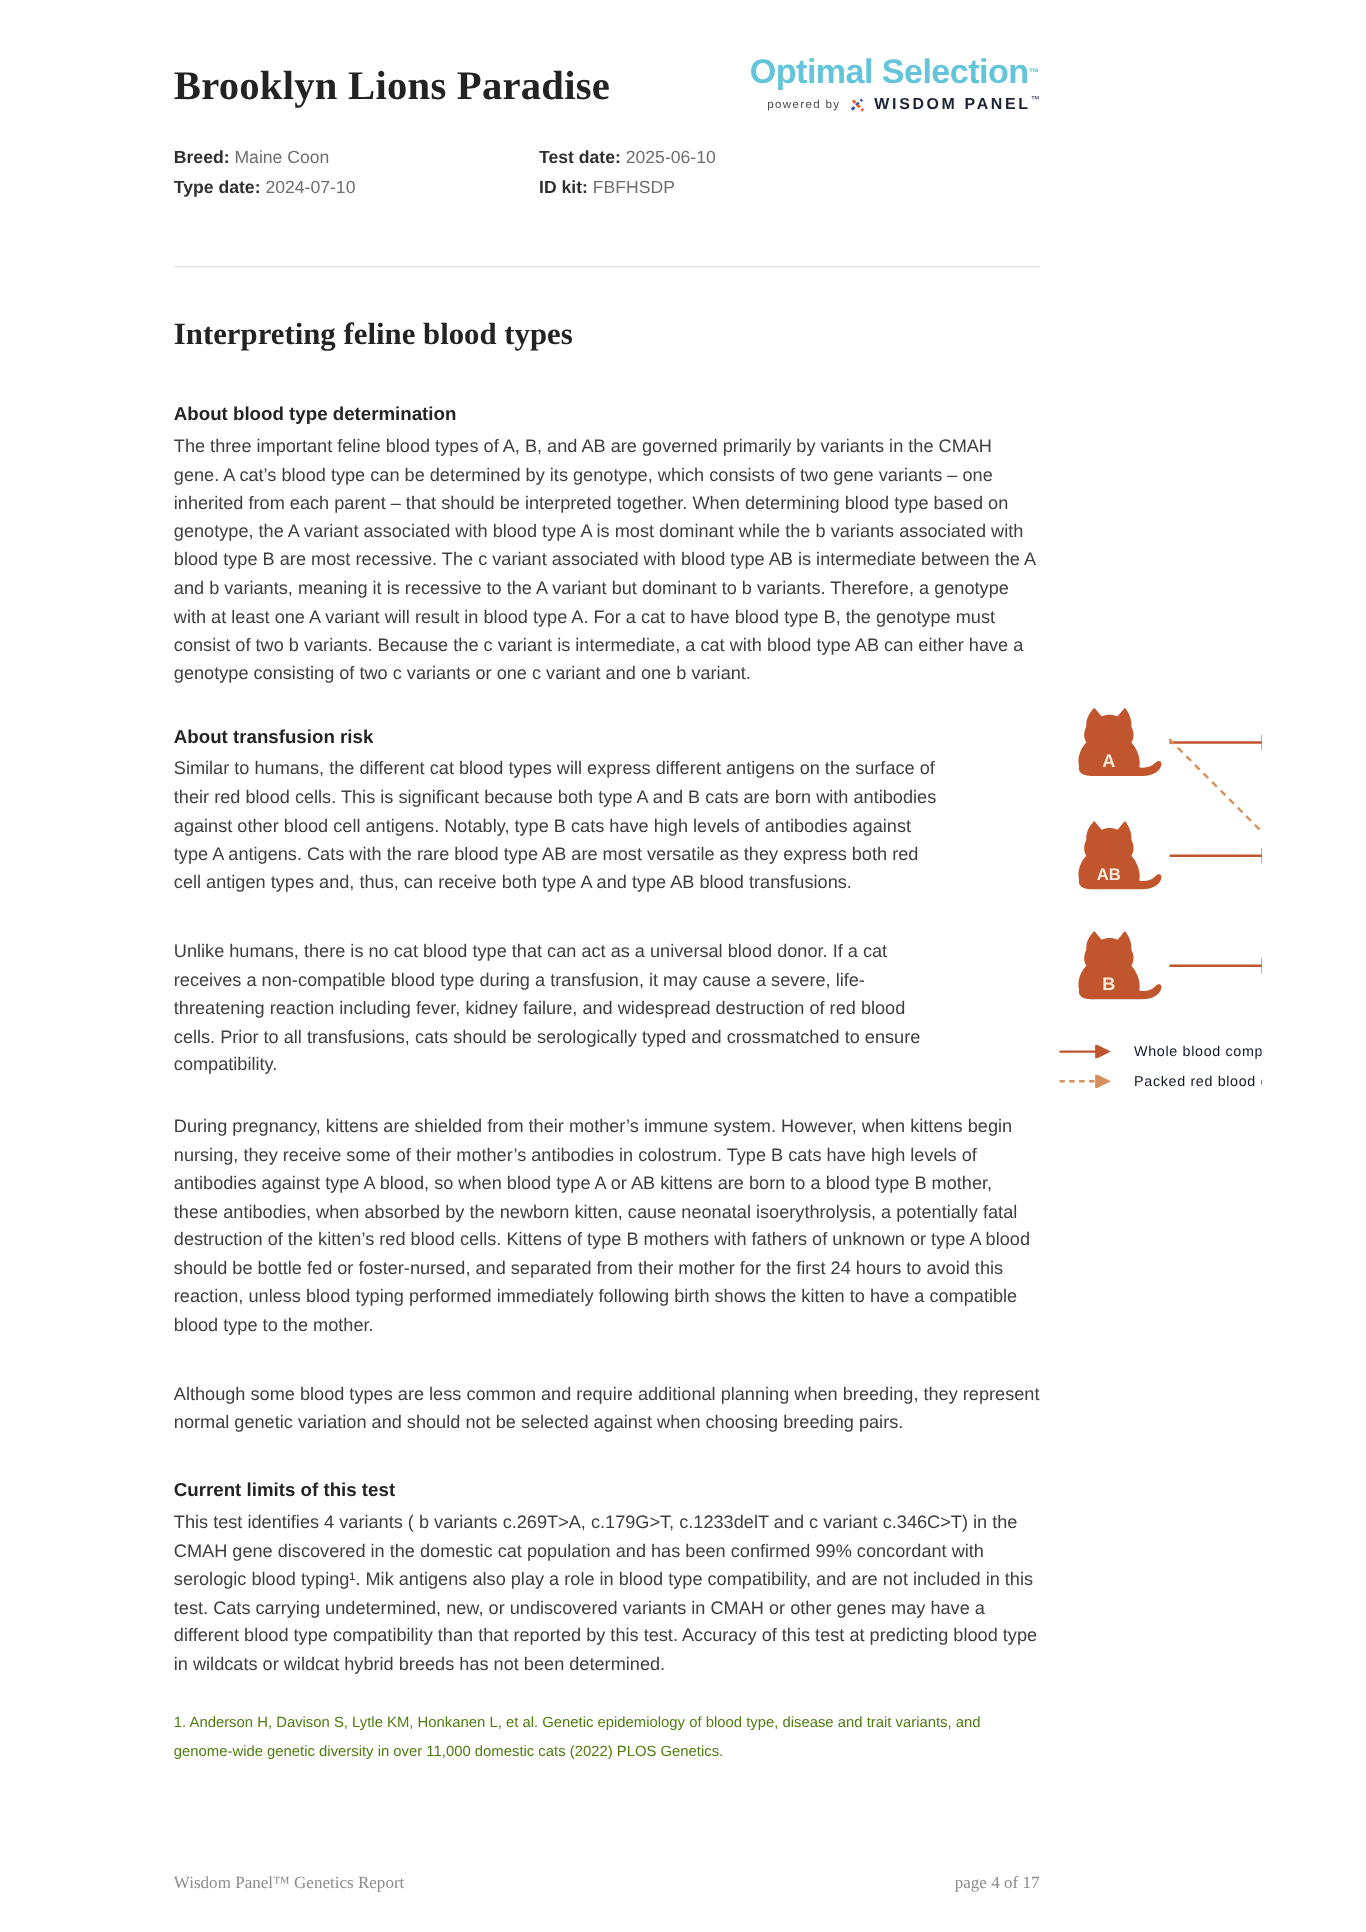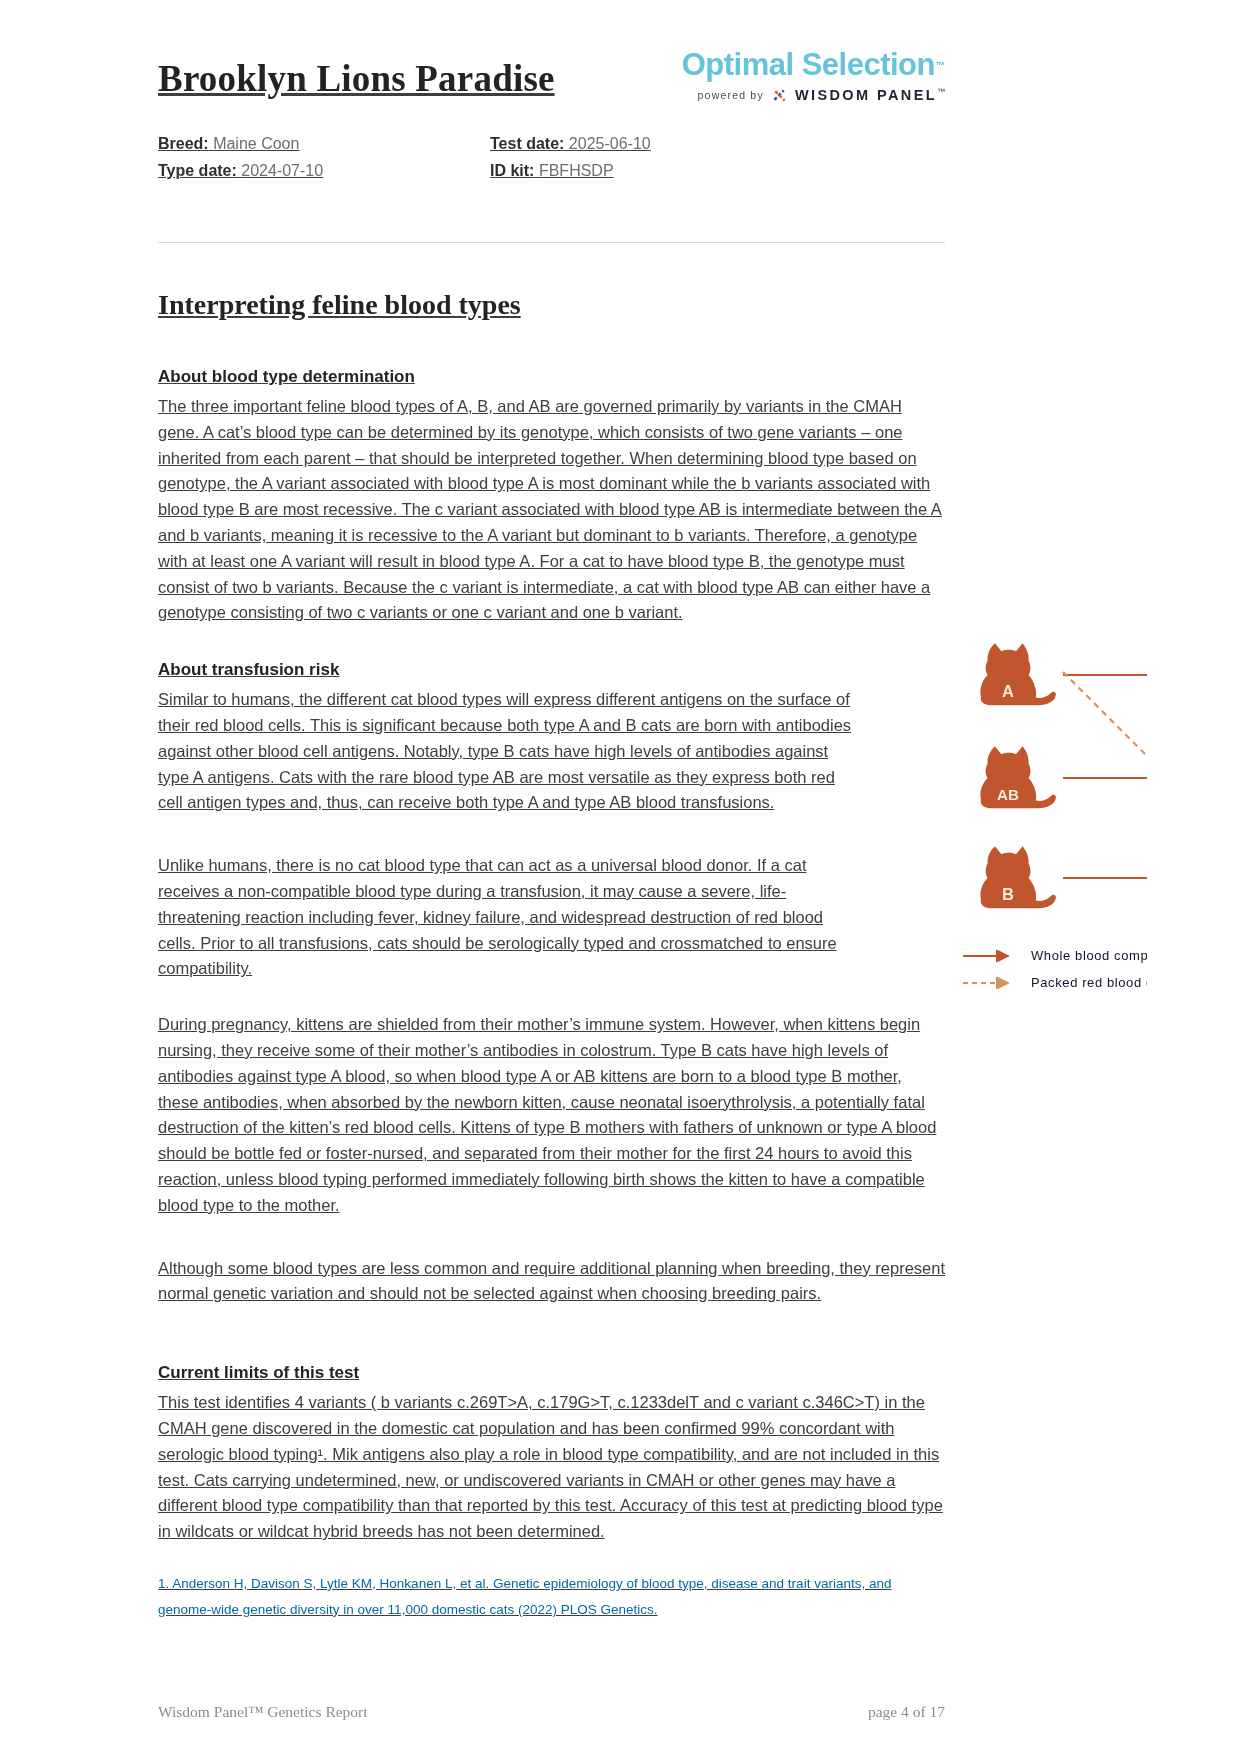--- a/index.html
+++ b/index.html
@@ -5,21 +5,20 @@
   * { margin:0; padding:0; box-sizing:border-box; }
   html,body { background:#ffffff; }
   .page {
     position:relative;
     width:1052px; height:1756px;
     margin:0 auto;
     background:#ffffff;
     font-family:"Liberation Sans", sans-serif;
     color:#3e3e3e;
     overflow:hidden;
-    text-decoration:underline;
   }
   .content { padding:0 202px 0 63px; }
 
   
   .header-row { position:relative; padding-top:56px; }
   .pet-name {
     font-family:"Liberation Serif", serif;
     font-weight:600;
     font-size:37px;
     line-height:46px;
@@ -66,30 +65,30 @@
     font-size:28px; line-height:36px;
     color:#232323;
   }
   .section { position:relative; }
   .section-heading {
     font-size:17px; font-weight:bold; color:#232323; line-height:27px;
   }
   .s1 { margin-top:40px; }
   .s2 { margin-top:30px; }
   .s3 { margin-top:30px; }
-  .s4 { margin-top:52px; }
+  .s4 { margin-top:34px; }
   .para {
     margin-top:4px;
     font-size:16.5px; line-height:25.8px; color:#3e3e3e;
   }
   .para + .para { margin-top:37px; }
   .narrow { max-width:700px; }
   .footnote {
     margin-top:26px;
-    font-size:13.5px; line-height:26px; color:#0369a1;
+    font-size:13.5px; line-height:26px; color:#4d7c0f;
     max-width:990px;
   }
 
   
   .diagram {
     position:absolute; top:-16px; left:707px;
     width:472px; height:380px;
   }
   .cat-row { position:absolute; left:0; width:100%; height:66px; }
   .row-a  { top:2px; }

